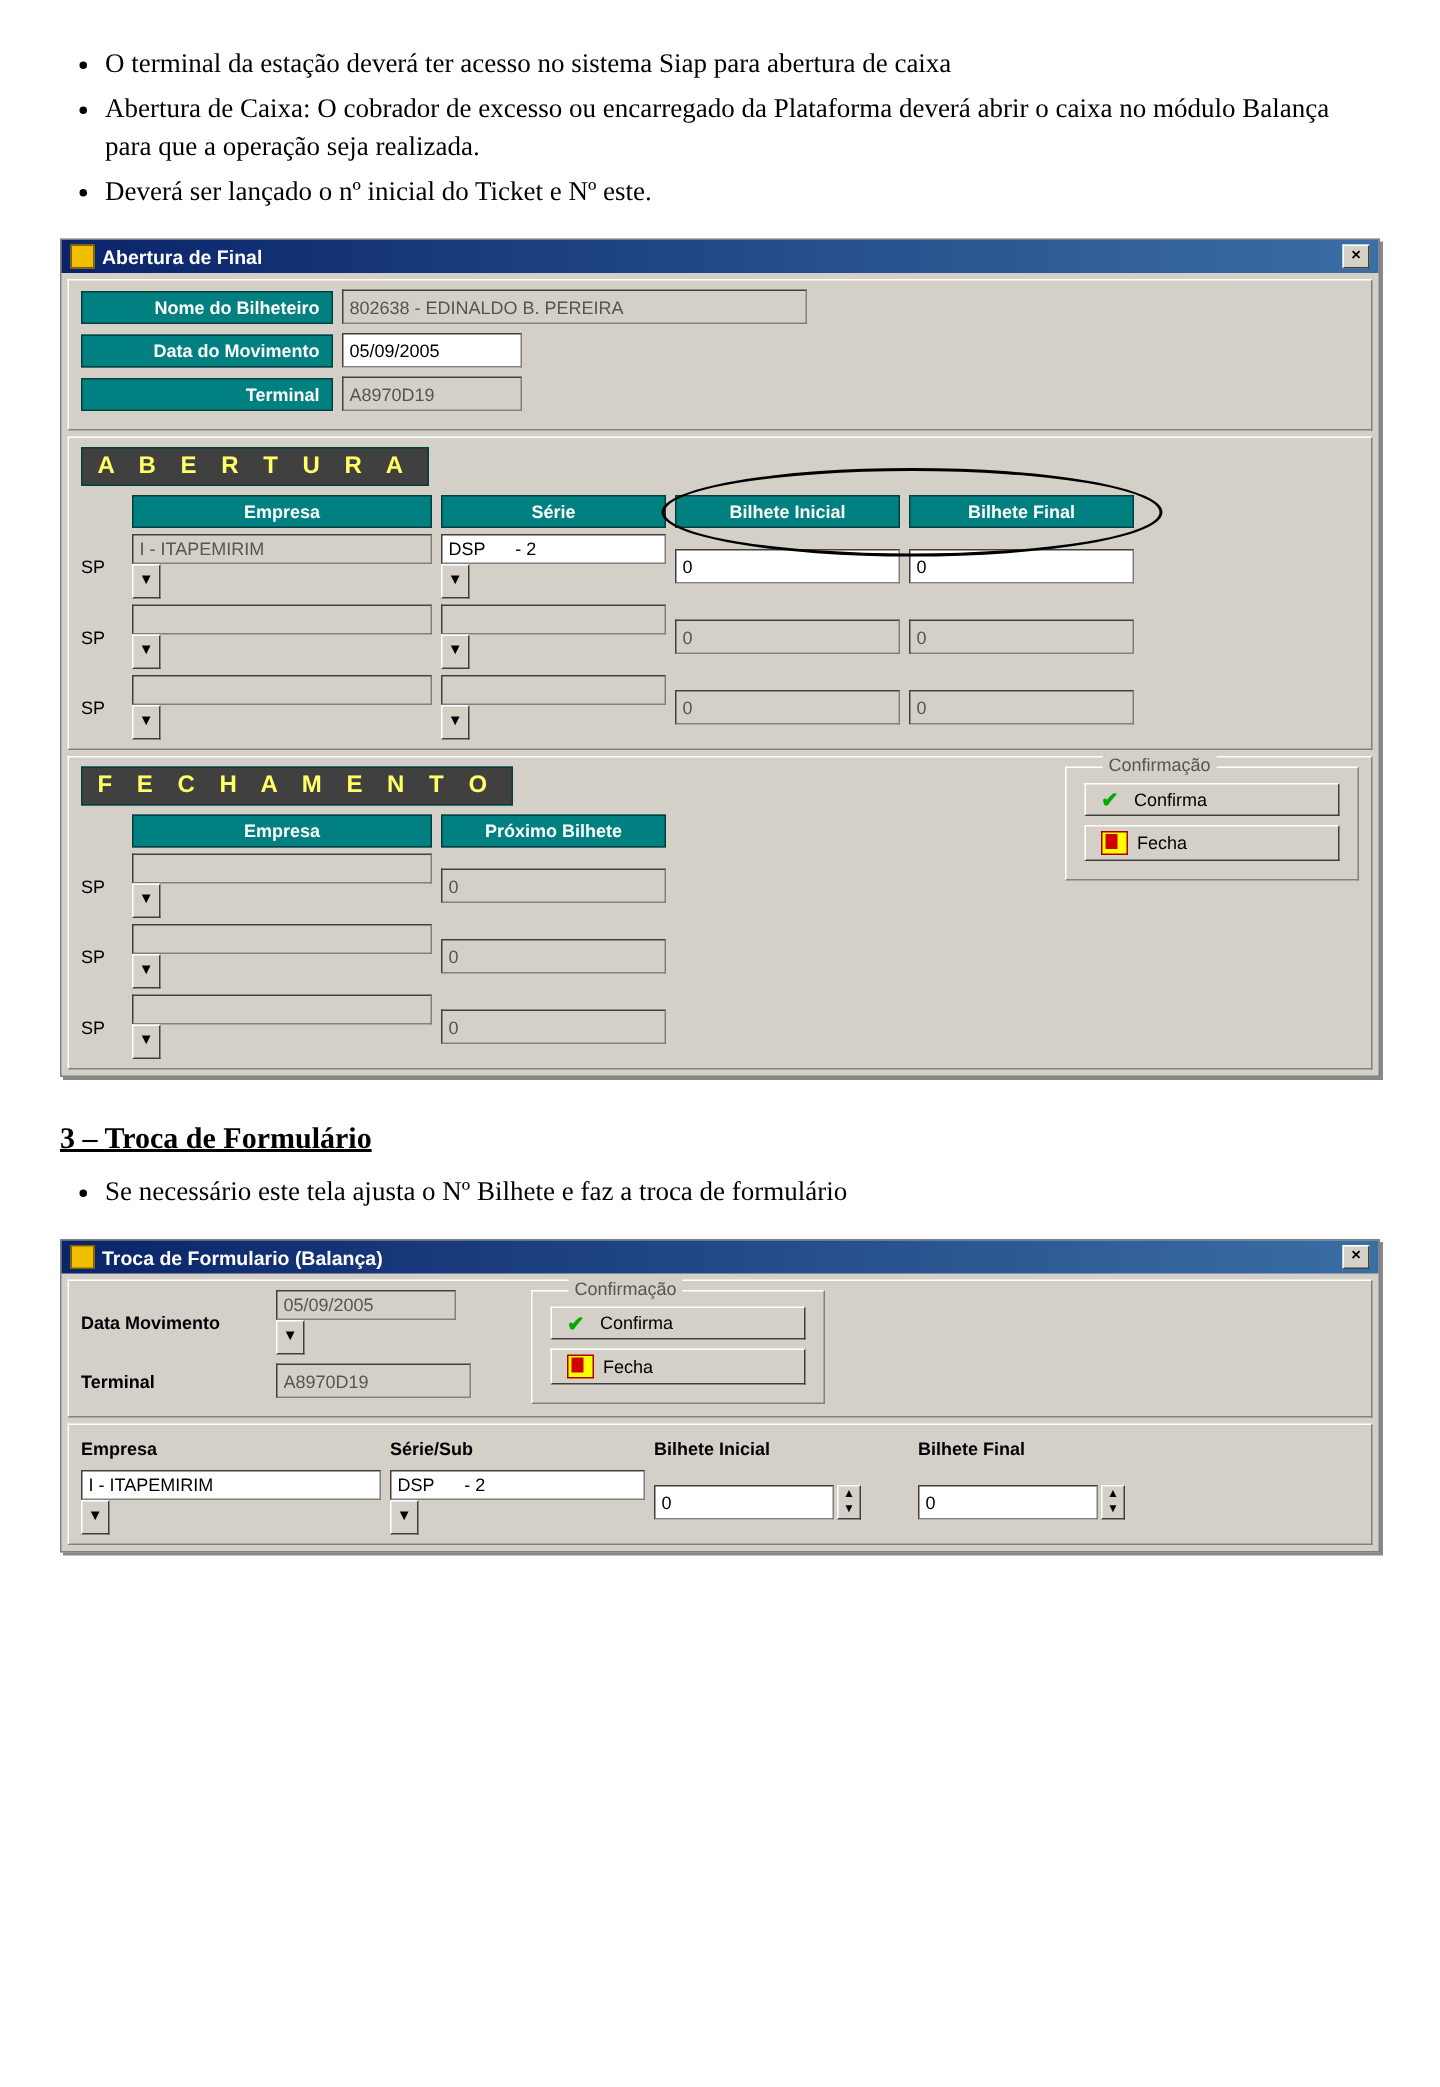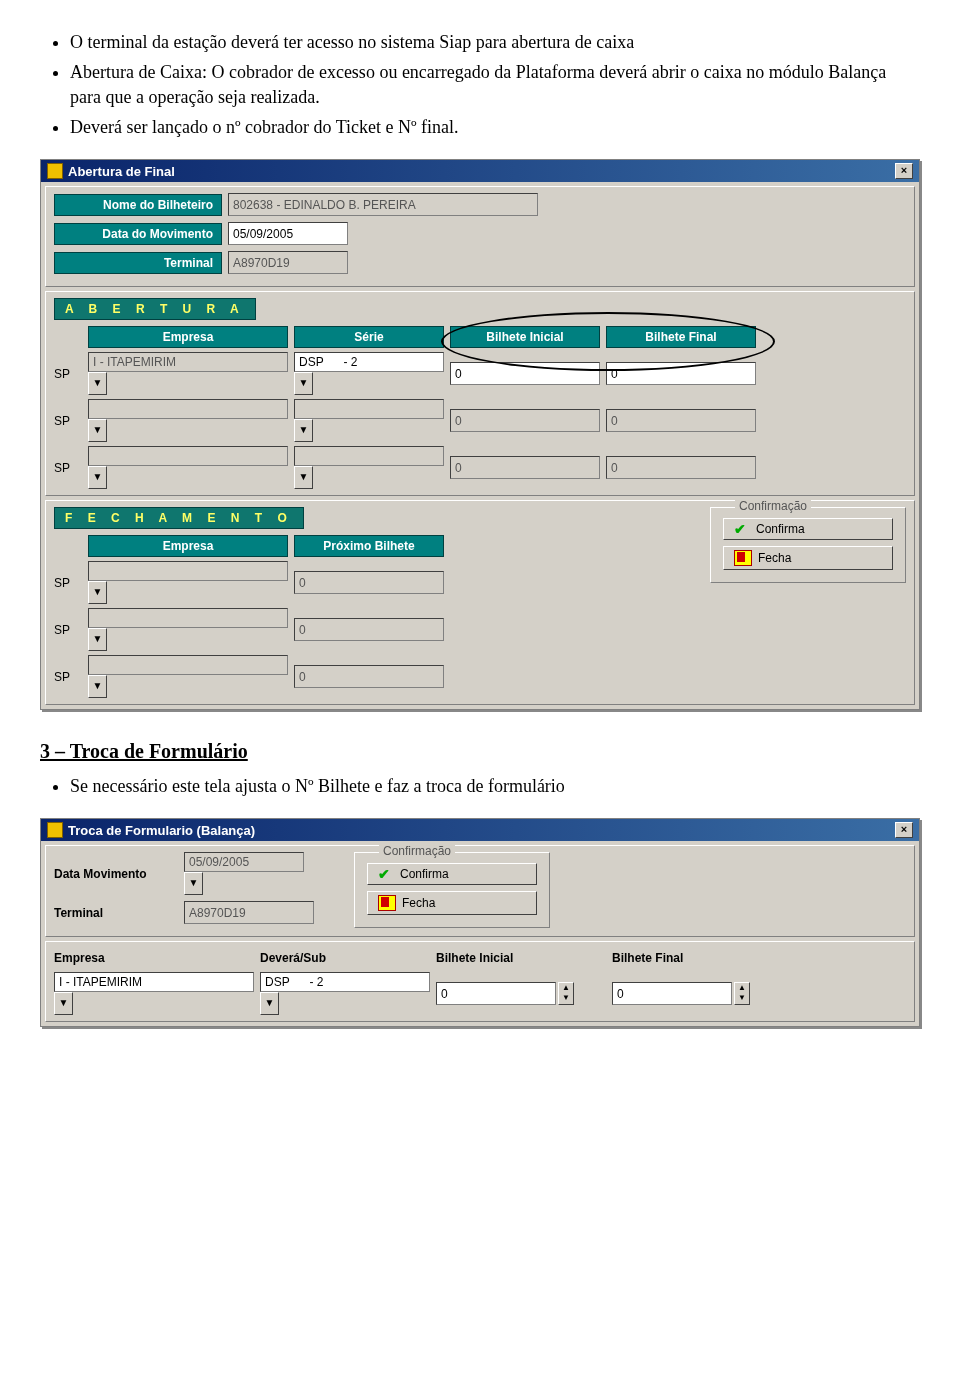--- a/index.html
+++ b/index.html
@@ -87,29 +87,29 @@
     padding:2px 4px;
     font-size:12px;
     height:17px;
     font-family:Tahoma,Arial,sans-serif;
   }
   .text-input.readonly {
     background:#d4d0c8;
     color:#555;
   }
   .section-title {
-    background:#0f766e;
+    background:#404040;
     color:#ffff66;
     font-weight:bold;
     letter-spacing:6px;
     padding:3px 10px;
     display:inline-block;
     border:1px solid #004040;
     margin-bottom:6px;
-    font-size:12px;
+    font-size:16px;
   }
   .col-head {
     background:#008080;
     color:#fff;
     font-weight:bold;
     text-align:center;
     padding:3px 4px;
     border:1px solid #004040;
     font-size:12px;
   }
@@ -228,21 +228,21 @@
     gap:6px;
     align-items:center;
   }
 </style>
 </head>
 <body>
 
 <ul class="doc-list">
   <li>O terminal da estação deverá ter acesso no sistema Siap para abertura de caixa</li>
   <li>Abertura de Caixa: O cobrador de excesso ou encarregado da Plataforma deverá abrir o caixa no módulo Balança para que a operação seja realizada.</li>
-  <li>Deverá  ser lançado o nº cobrador do Ticket e Nº final.</li>
+  <li>Deverá  ser lançado o nº inicial do Ticket e Nº este.</li>
 </ul>
 
 <div class="window">
   <div class="titlebar">
     <span class="title-icon"></span>
     <span>Abertura de Final</span>
     <span class="spacer"></span>
     <span class="close-btn">×</span>
   </div>
 
@@ -394,21 +394,21 @@
           <span class="ico ico-close"></span>
           <span>Fecha</span>
         </div>
       </div>
     </div>
   </div>
 
   <div class="panel">
     <div class="bottom-row">
       <div class="label-bold" style="text-align:left">Empresa</div>
-      <div class="label-bold" style="text-align:left">Deverá/Sub</div>
+      <div class="label-bold" style="text-align:left">Série/Sub</div>
       <div class="label-bold" style="text-align:left">Bilhete Inicial</div>
       <div class="label-bold" style="text-align:left">Bilhete Final</div>
     </div>
     <div class="bottom-row" style="margin-top:4px">
       <div class="combo">
         <input class="text-input" value="I - ITAPEMIRIM" style="">
         <div class="drop">▼</div>
       </div>
       <div class="combo">
         <input class="text-input" value="DSP      - 2" style="">

